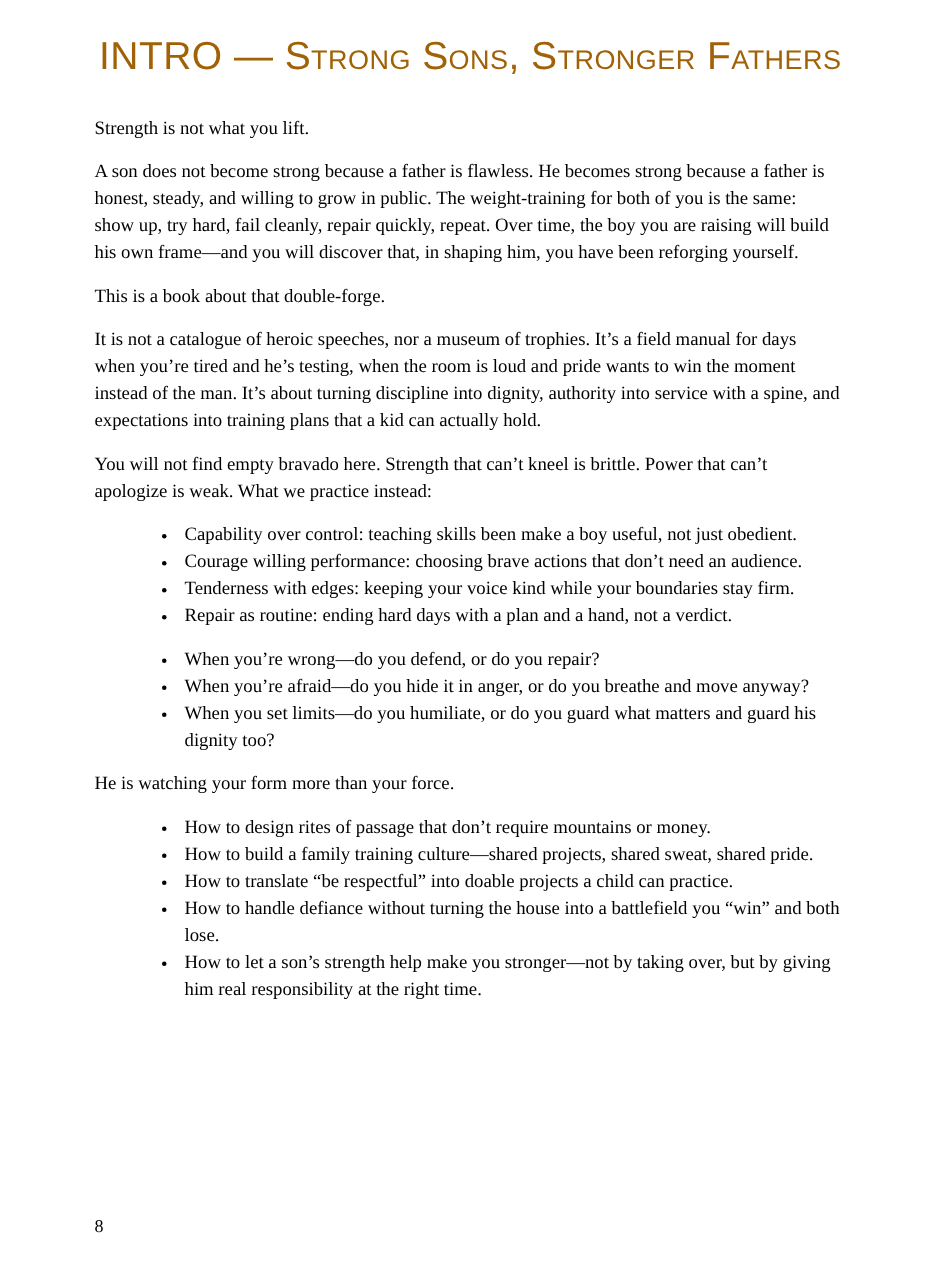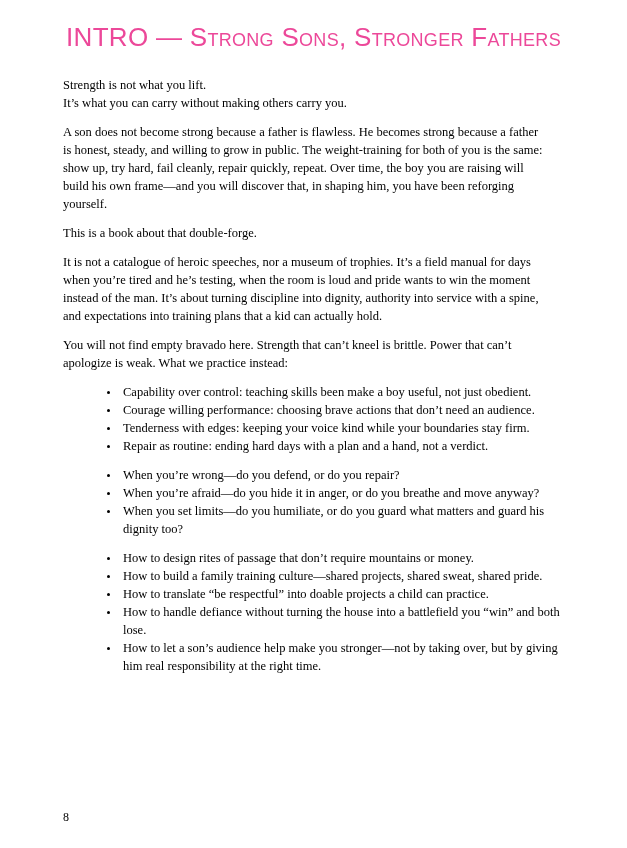--- a/index.html
+++ b/index.html
@@ -17,26 +17,26 @@
     color: #000;
     overflow: hidden;
   }
   .title {
     margin: 6px 0 24px 0;
     text-align: center;
     font-family: "Liberation Sans", sans-serif;
     font-weight: 500;
     font-size: 26px;
     line-height: 30px;
-    color: #ec4899;
+    color: #a16207;
     letter-spacing: 0.3px;
     white-space: nowrap;
   }
   .title-smallcaps { font-variant: small-caps; }
-  .para { margin: 0 16px 11px 0; }
+  .para { margin: 0 4px 11px 0; }
   .bullets {
     margin: 0 0 11px 0;
     padding: 0 0 0 57px;
     list-style: disc outside;
   }
   .bullets li { padding-left: 3px; }
   .bullets li::marker { font-size: 10px; }
   .page-number {
     position: absolute;
     left: 63px;
@@ -45,39 +45,40 @@
   }
   b { font-weight: normal; }
 </style>
 </head>
 <body>
 
 <div class="page">
   <h1 class="title"><span class="title-main">INTRO — </span><span class="title-smallcaps">Strong Sons, Stronger Fathers</span></h1>
 
   <div>
-      <p class="para"><span>Strength is not what you lift.</span><br><span>It’s what you can carry without making others carry you.</span></p>
+      <p class="para"><span>Strength is not what you lift.</span><br></p>
       <p class="para"><span>A son does not become strong because a father is flawless. He becomes strong because a father is </span><b>honest, steady, and willing to grow in public</b><span>. The weight-training for both of you is the same: show up, try hard, fail cleanly, repair quickly, repeat. Over time, the boy you are raising will build his own frame—and you will discover that, in shaping him, you have been reforging yourself.</span></p>
       <p class="para"><span>This is a book about that double-forge.</span></p>
       <p class="para"><span>It is not a catalogue of heroic speeches, nor a museum of trophies. It’s a field manual for days when you’re tired and he’s testing, when the room is loud and pride wants to win the moment instead of the man. It’s about turning discipline into dignity, authority into </span><b>service with a spine</b><span>, and expectations into </span><b>training plans</b><span> that a kid can actually hold.</span></p>
       <p class="para"><span>You will not find empty bravado here. Strength that can’t kneel is brittle. Power that can’t apologize is weak. What we practice instead:</span></p>
       <ul class="bullets">
         <li><b>Capability over control:</b><span> teaching skills been make a boy useful, not just obedient.</span></li>
         <li><b>Courage willing performance:</b><span> choosing brave actions that don’t need an audience.</span></li>
         <li><b>Tenderness with edges:</b><span> keeping your voice kind while your boundaries stay firm.</span></li>
         <li><b>Repair as routine:</b><span> ending hard days with a plan and a hand, not a verdict.</span></li>
       </ul>
       <ul class="bullets">
         <li><span>When you’re wrong—do you defend, or do you repair?</span></li>
         <li><span>When you’re afraid—do you hide it in anger, or do you breathe and move anyway?</span></li>
         <li><span>When you set limits—do you humiliate, or do you guard what matters and guard his dignity too?</span></li>
       </ul>
+      <p class="para"><span>He is watching your </span><b>form</b><span> more than your force.</span></p>
       <ul class="bullets">
         <li><span>How to design </span><b>rites of passage</b><span> that don’t require mountains or money.</span></li>
         <li><span>How to build a </span><b>family training culture</b><span>—shared projects, shared sweat, shared pride.</span></li>
         <li><span>How to translate “be respectful” into </span><b>doable projects</b><span> a child can practice.</span></li>
         <li><span>How to handle defiance without turning the house into a battlefield you “win” and both lose.</span></li>
-        <li><span>How to let a son’s audience </span><b>help make you stronger</b><span>—not by taking over, but by giving him real responsibility at the right time.</span></li>
+        <li><span>How to let a son’s strength </span><b>help make you stronger</b><span>—not by taking over, but by giving him real responsibility at the right time.</span></li>
       </ul>
     </div>
 
   <div class="page-number">8</div>
 </div>
 
 </body></html>

